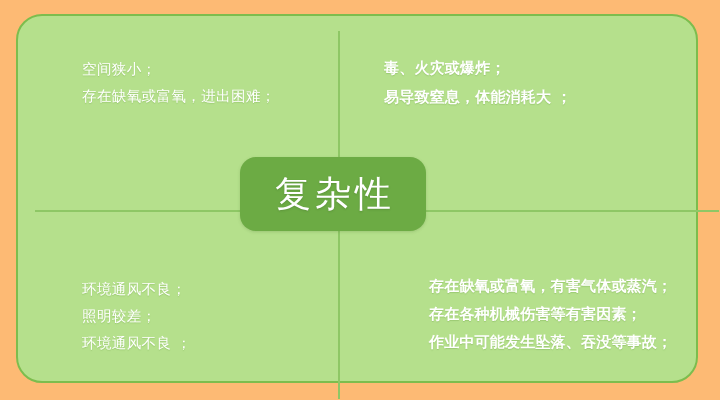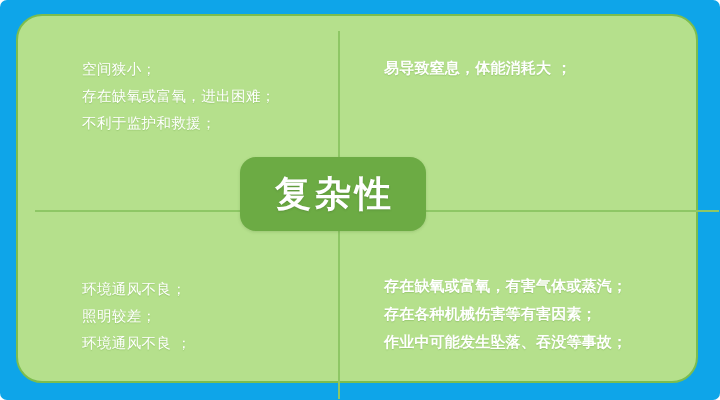--- a/index.html
+++ b/index.html
@@ -11,22 +11,21 @@
     width: 720px;
     height: 400px;
     overflow: hidden;
     font-family: "DejaVu Sans", "Liberation Sans", sans-serif;
   }
 
   #stage {
     position: relative;
     width: 720px;
     height: 400px;
-    background: #0ea5e9;
-    border-radius: 7px;
+    background: #fdba74;
   }
 
   
   .card {
     position: absolute;
     left: 16px;
     top: 14px;
     width: 682px;
     height: 369px;
     box-sizing: border-box;
@@ -82,64 +81,64 @@
     line-height: 29px;
     letter-spacing: 0.2px;
     text-shadow: 0 1px 1px rgba(110,160,70,0.35);
   }
 
   #quad-tl { left: 64px; top: 40px;  width: 250px; }
   #quad-tr { left: 366px; top: 38px; width: 300px; }
   #quad-bl { left: 64px; top: 260px; width: 250px; }
   #quad-br { left: 366px; top: 256px; width: 310px; }
 
-  #quad-br p { line-height: 28px; }
+  #quad-br p { line-height: 28px; margin-left: 45px; }
 
   
   .badge {
     position: absolute;
     left: 240px;
     top: 157px;
     width: 186px;
     height: 74px;
     background: #6cab44;
     border-radius: 16px;
     display: flex;
     align-items: center;
     justify-content: center;
     box-shadow: 0 1px 3px rgba(80,120,50,0.25);
   }
   .badge-label {
     color: #ffffff;
     font-family: "DejaVu Sans", "Liberation Sans", sans-serif;
-    font-weight: 700;
+    font-weight: 400;
     font-size: 36px;
     letter-spacing: 4px;
     text-indent: 4px;
     line-height: 1;
     text-shadow: 0 1px 2px rgba(60,100,40,0.3);
   }
 </style>
 </head>
 <body>
 
 <div id="stage">
 
   <div class="card">
 
     <div class="divider-v"></div>
     <div class="divider-h"></div>
 
     <div class="quad left" id="quad-tl">
       <p>空间狭小；</p>
       <p>存在缺氧或富氧，进出困难；</p>
-      <p>不利于监护和救援；</p>
     </div>
 
     <div class="quad right" id="quad-tr">
+      <p>毒、火灾或爆炸；</p>
       <p>易导致窒息，体能消耗大 ；</p>
     </div>
 
     <div class="quad left" id="quad-bl">
       <p>环境通风不良；</p>
       <p>照明较差；</p>
       <p>环境通风不良 ；</p>
     </div>
 
     <div class="quad right" id="quad-br">

